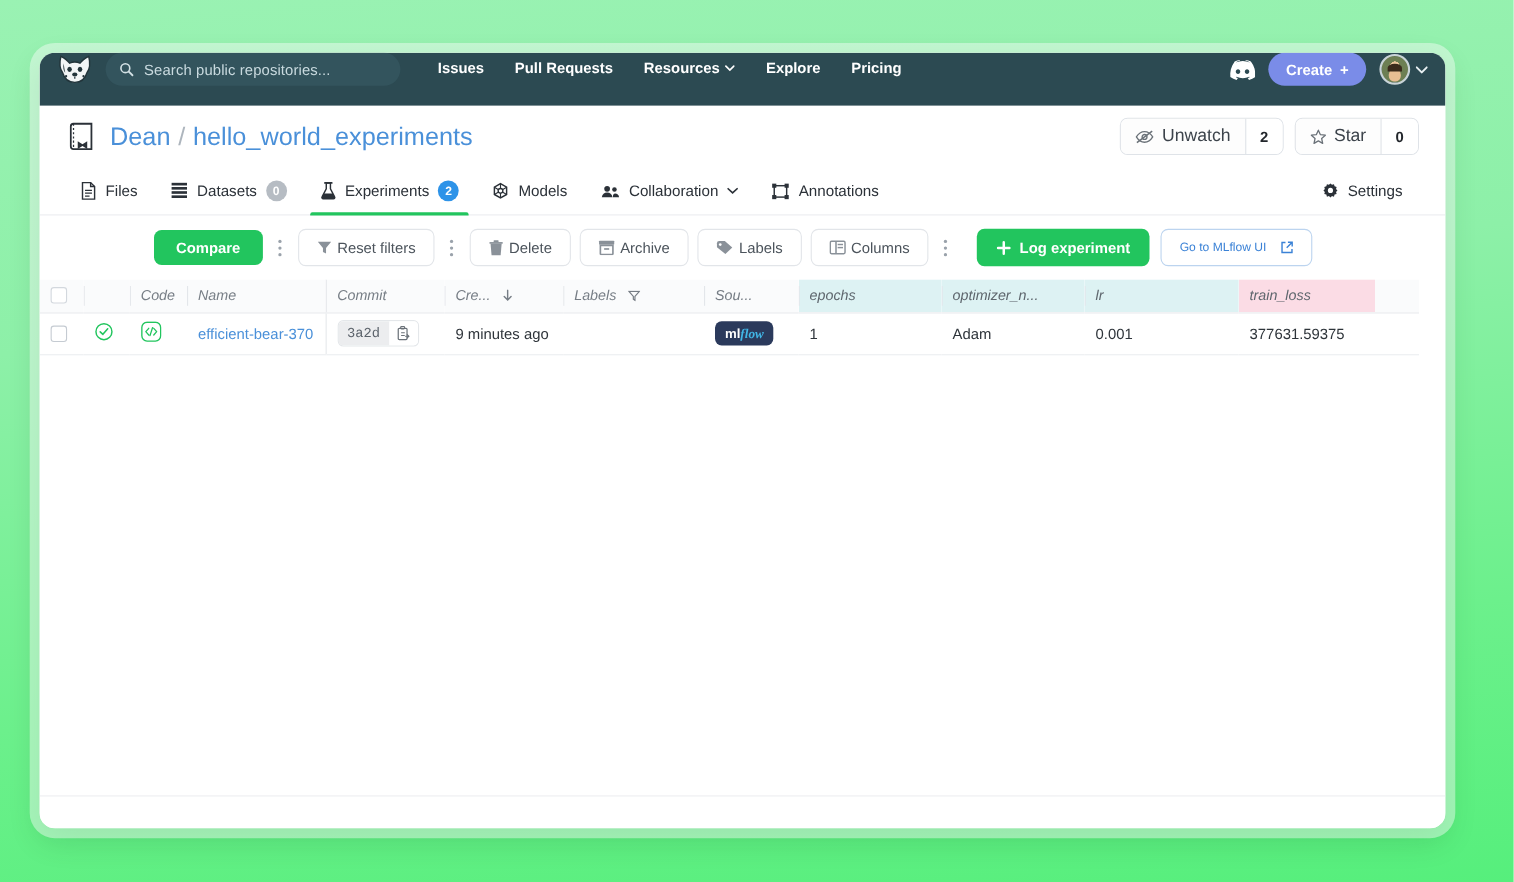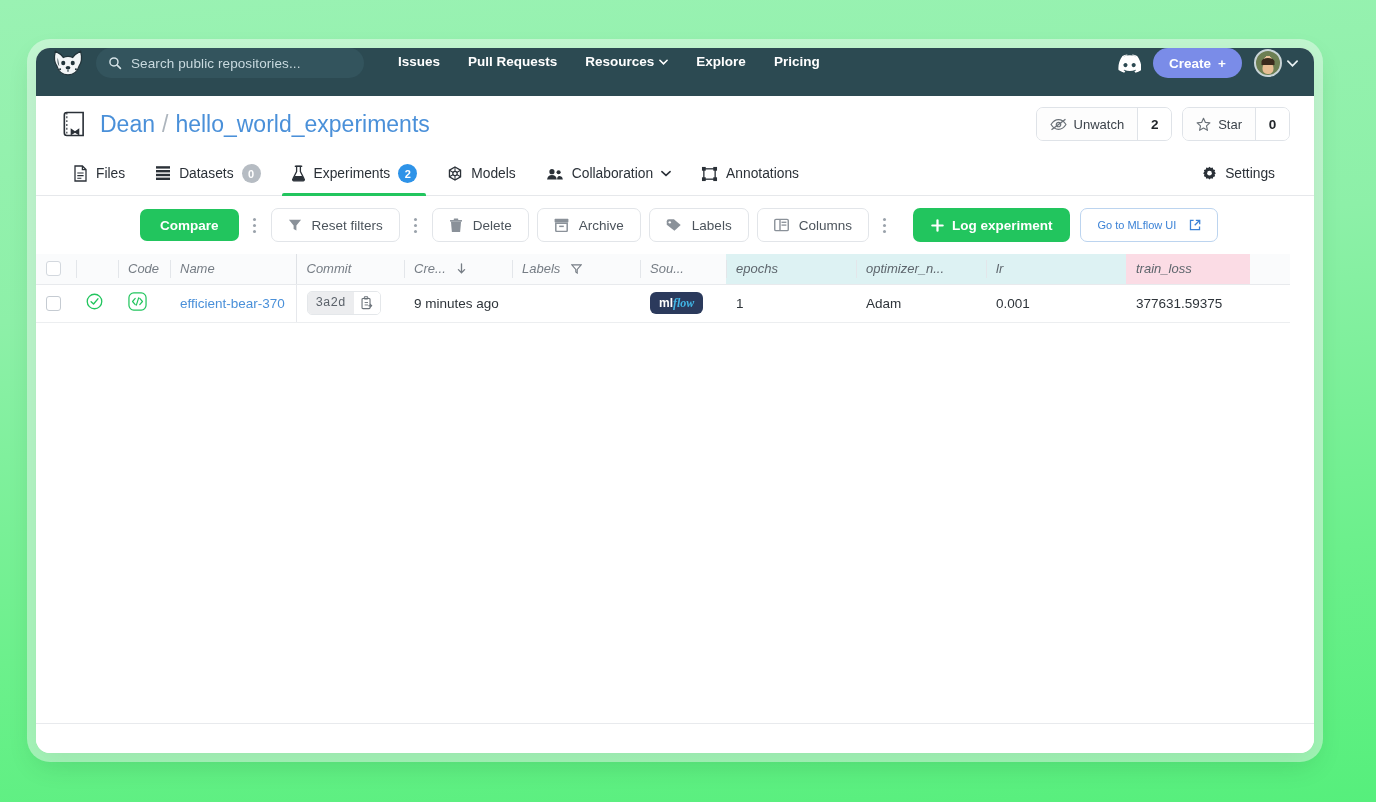--- a/index.html
+++ b/index.html
@@ -95,21 +95,21 @@
   .repo-sep { color: #adb5bd; }
   .repo-name { color: #4a90d9; cursor: pointer; }
   .repo-actions { margin-left: auto; display: flex; gap: 10px; }
   .btn-group {
     display: flex; align-items: stretch;
     border: 1px solid #dfe3e8; border-radius: 7px; overflow: hidden;
     height: 34px; background: #fff;
   }
   .btn-group .seg {
     display: flex; align-items: center; gap: 7px;
-    padding: 0 13px; font-size: 13px; color: #3c434b;
+    padding: 0 13px; font-size: 16px; color: #3c434b;
     cursor: pointer; background: #fdfdfd;
   }
   .btn-group .count {
     display: flex; align-items: center; justify-content: center;
     min-width: 34px; padding: 0 10px;
     font-size: 13.5px; font-weight: bold; color: #22262b;
     border-left: 1px solid #dfe3e8; background: #fff;
   }
 
   
@@ -147,21 +147,21 @@
     background: #fff;
   }
   .tb-primary {
     background: #22c55e; color: #fff;
     border: none; border-radius: 7px;
     height: 32px; padding: 0 20px;
     font-size: 13.5px; font-weight: bold; cursor: pointer;
     font-family: "Liberation Sans", sans-serif;
   }
   .tb-btn {
-    display: inline-flex; align-items: center; gap: 10px;
+    display: inline-flex; align-items: center; gap: 5px;
     height: 34px; padding: 8px 16px;
     border: 1px solid #e2e5e9; border-radius: 7px;
     background: #fff; color: #4c545c; font-size: 13.5px;
     cursor: pointer; white-space: nowrap;
     font-family: "Liberation Sans", sans-serif;
   }
   .tb-kebab {
     width: 22px; height: 30px; display: flex; flex-direction: column;
     align-items: center; justify-content: center; gap: 3px;
     cursor: pointer; margin: 0 5px;

